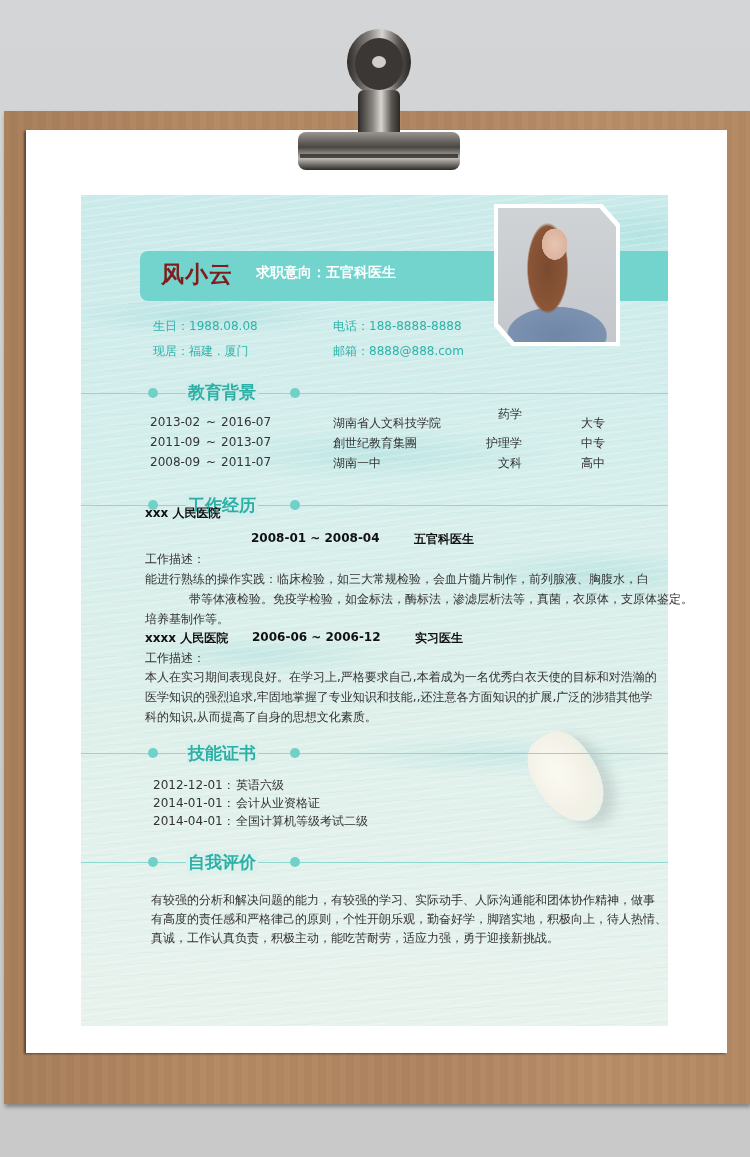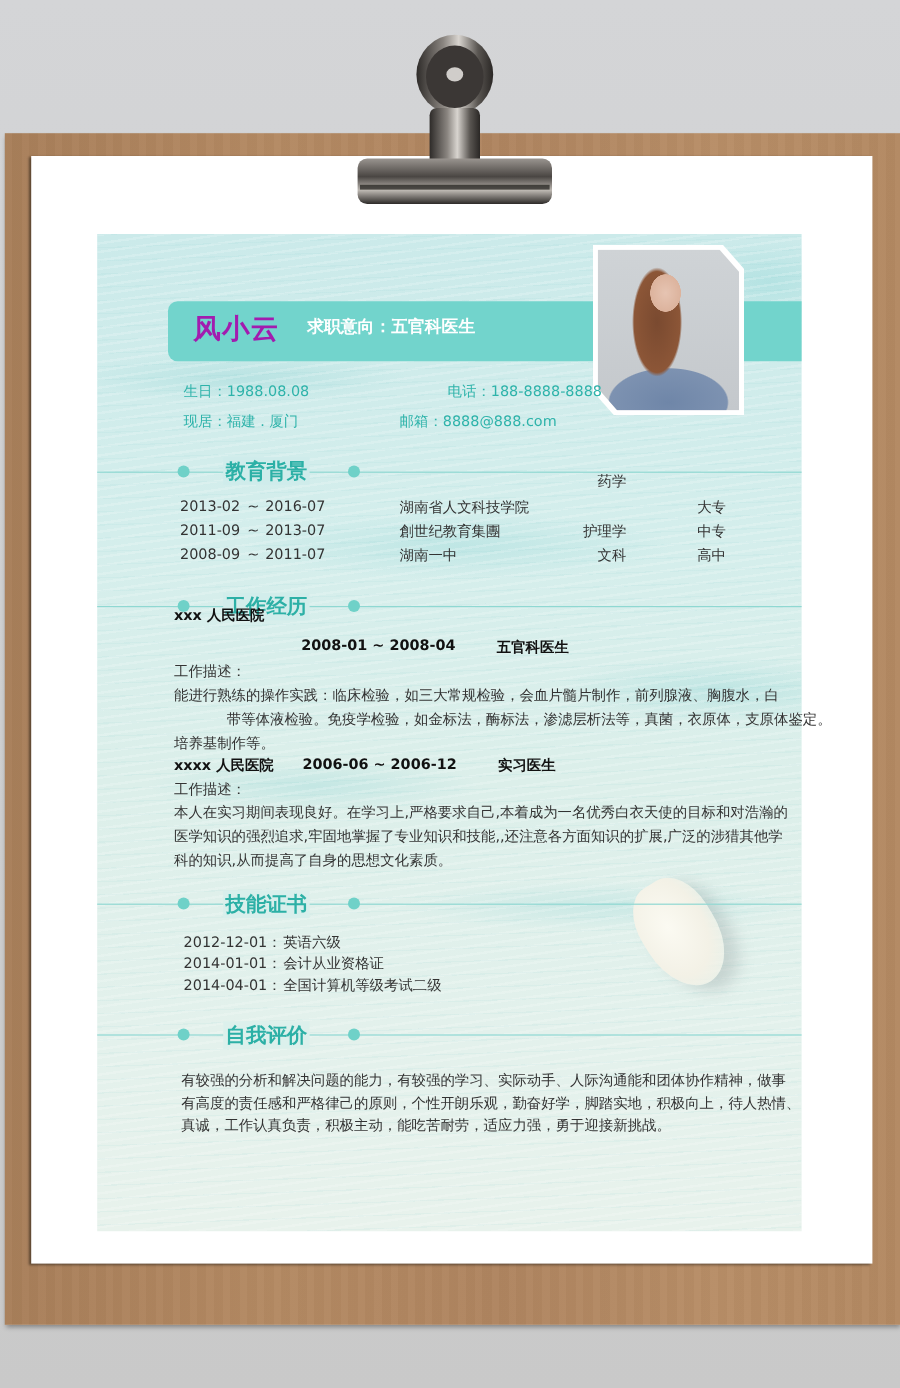--- a/index.html
+++ b/index.html
@@ -46,21 +46,21 @@
     border-radius: 40% 40% 50% 50%;
     transform: rotate(-32deg);
     box-shadow: 8px 10px 12px rgba(150,160,160,0.35);
   }
   
   .banner {
     position: absolute; left: 140px; top: 251px; width: 528px; height: 50px;
     background: #72d4cc; border-radius: 8px 0 0 8px;
   }
   .name {
-    position: absolute; left: 161px; top: 259px; color: #a21caf;
+    position: absolute; left: 161px; top: 259px; color: #7f1d1d;
     font-size: 23px; font-weight: bold; letter-spacing: 1px;
   }
   .intent {
     position: absolute; left: 256px; top: 264px; color: #ffffff;
     font-size: 14px; font-weight: bold;
   }
   
   .photo {
     position: absolute; left: 494px; top: 204px; width: 126px; height: 142px;
     background: #ffffff; padding: 4px;
@@ -129,35 +129,35 @@
 <div class="banner"></div>
 <div class="name">风小云</div>
 <div class="intent">求职意向：五官科医生</div>
 
 <div class="photo">
   <div class="photo-inner"></div>
 </div>
 
 <div class="info" style="left:153px;top:318px;">生日：1988.08.08</div>
 <div class="info" style="left:153px;top:343px;">现居：福建 . 厦门</div>
-<div class="info" style="left:333px;top:318px;margin-left:40px;">电话：188-8888-8888</div>
+<div class="info" style="left:333px;top:318px;">电话：188-8888-8888</div>
 <div class="info" style="left:333px;top:343px;">邮箱：8888@888.com</div>
 
 <div class="sec-line" style="top:393px;"></div>
 <div class="sec-dot" style="left:148px;top:388px;"></div>
 <div class="sec-dot" style="left:290px;top:388px;"></div>
 <div class="sec-title" style="top:381px;background:#cfeceb;">教育背景</div>
 
 <div>
   <div>
     <span class="txt" style="left:150px;top:415px;">2013-02</span>
     <span class="txt" style="left:206px;top:415px;">~</span>
     <span class="txt" style="left:221px;top:415px;">2016-07</span>
     <span class="txt" style="left:333px;top:415px;">湖南省人文科技学院</span>
-    <span class="txt" style="left:498px;top:393px;font-family:Liberation Serif, serif;">药学</span>
+    <span class="txt" style="left:498px;top:406px;font-family:Liberation Serif, serif;">药学</span>
     <span class="txt" style="left:581px;top:415px;">大专</span>
   </div>
   <div>
     <span class="txt" style="left:150px;top:435px;">2011-09</span>
     <span class="txt" style="left:206px;top:435px;">~</span>
     <span class="txt" style="left:221px;top:435px;">2013-07</span>
     <span class="txt" style="left:333px;top:435px;">創世纪教育集團</span>
     <span class="txt" style="left:486px;top:435px;">护理学</span>
     <span class="txt" style="left:581px;top:435px;">中专</span>
   </div>

